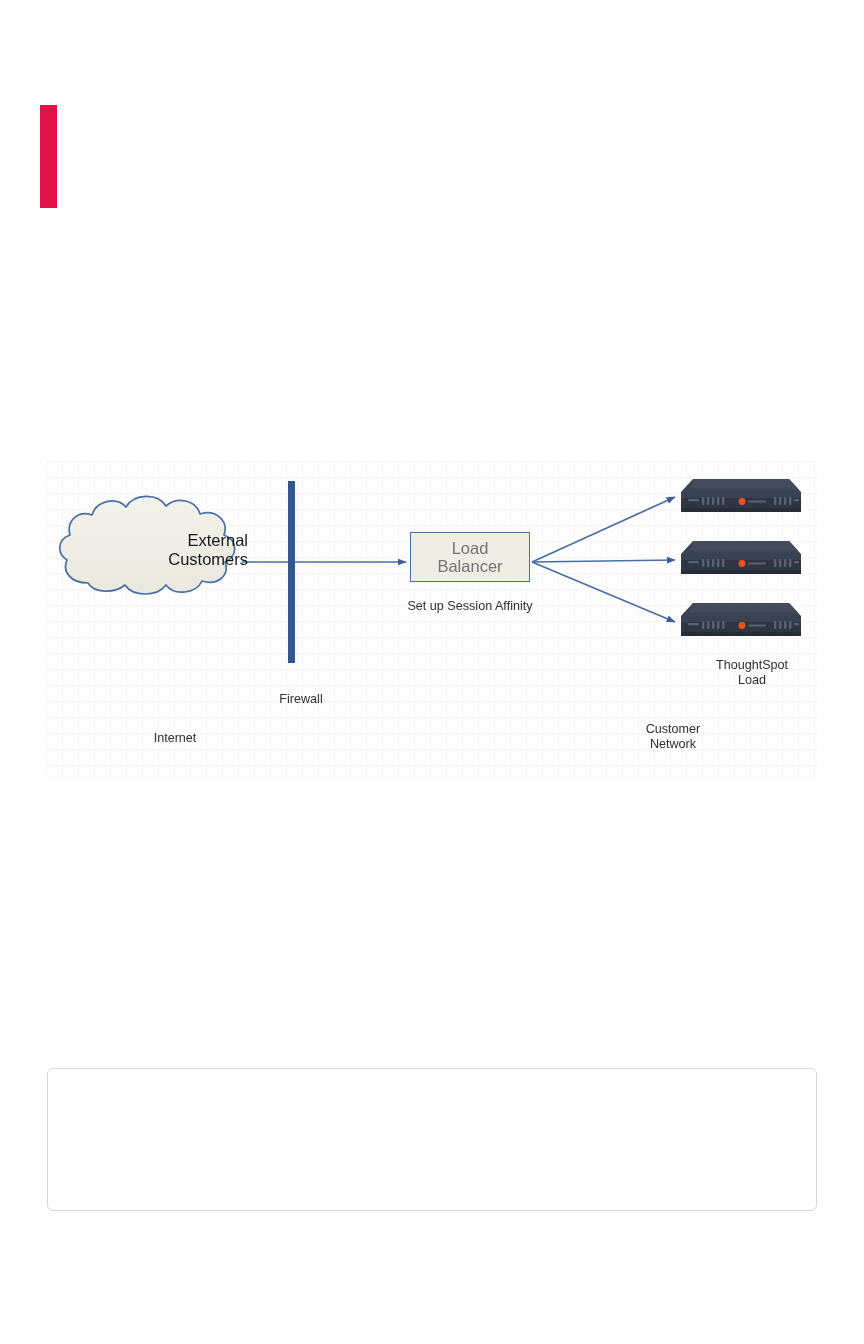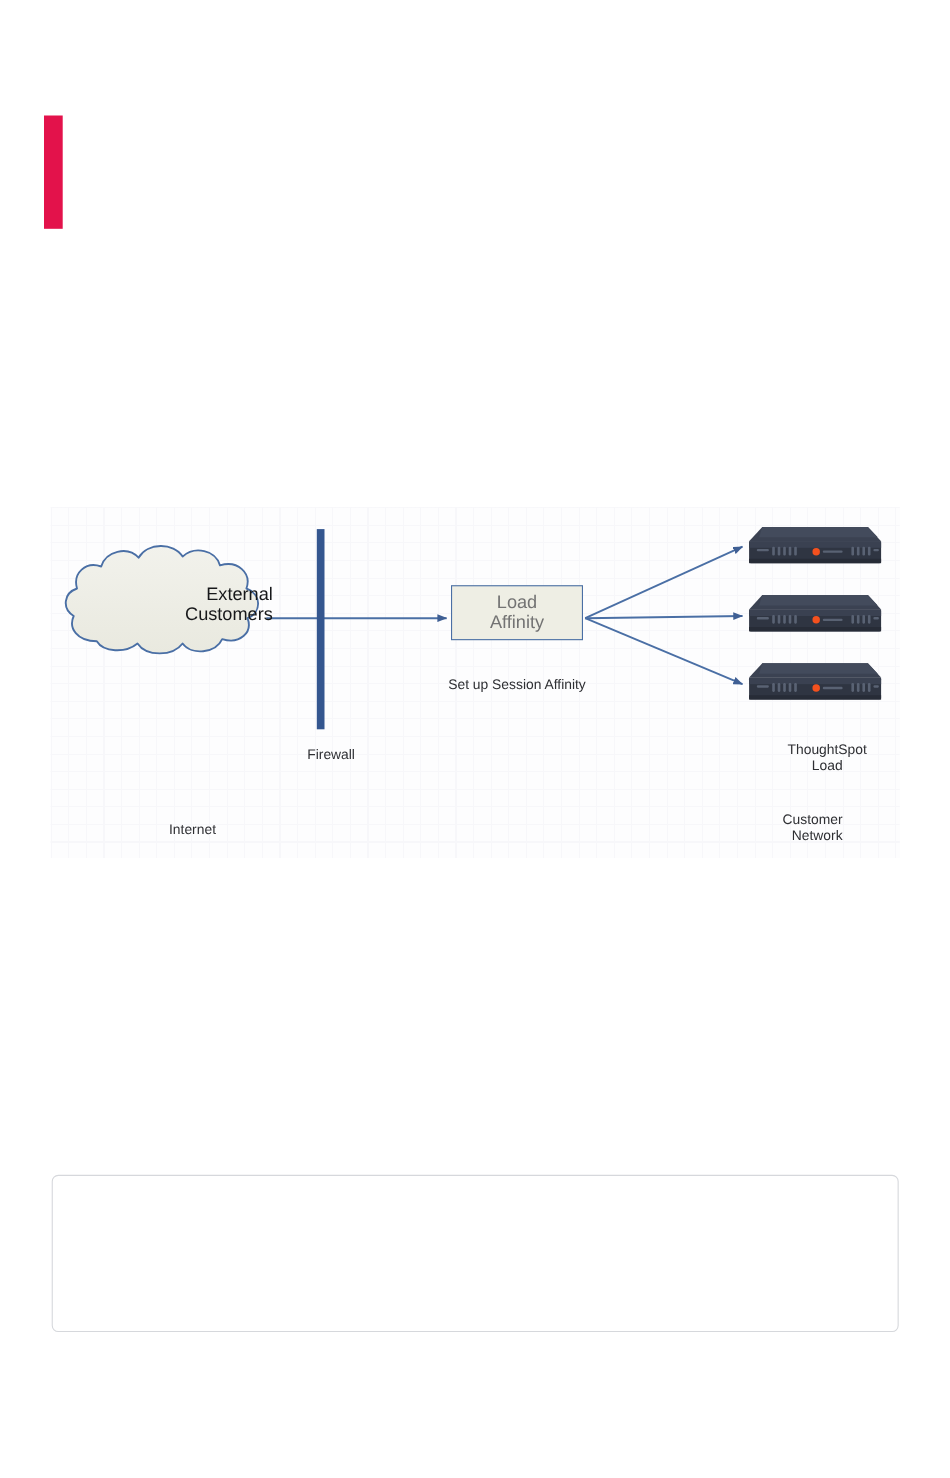--- a/index.html
+++ b/index.html
@@ -66,27 +66,26 @@
     color: #737373;
   }
 
   
   .dlabel {
     position: absolute;
     color: #2e2f33;
     text-align: center;
     line-height: 1.22;
     white-space: pre-line;
-    margin-top: 16px;
   }
   #session-affinity-label { left: 316px; top: 138px; width: 216px; font-size: 12.6px; }
-  #firewall-label         { left: 200px; top: 202px; width: 110px; font-size: 12.6px; }
+  #firewall-label         { left: 200px; top: 231px; width: 110px; font-size: 12.6px; }
   #internet-label         { left:  56px; top: 270px; width: 146px; font-size: 12.6px; }
   #nodes-label            { left: 612px; top: 197px; width: 188px; font-size: 12.6px; }
-  #customer-network-label { left: 534px; top: 261px; width: 186px; font-size: 12.6px; text-align: right; }
+  #customer-network-label { left: 534px; top: 261px; width: 186px; font-size: 12.6px; }
 
   
   #cloud-label {
     position: absolute;
     left: 22px;
     top: 70px;
     width: 180px;
     text-align: right;
     font-size: 16.5px;
     line-height: 1.15;
@@ -160,21 +159,21 @@
     <line x1="486" y1="101" x2="629" y2="99" stroke="#4a6fa5" stroke-width="1.7" marker-end="url(#arrowhead)"></line>
 
     <line x1="486" y1="101" x2="629" y2="161" stroke="#4a6fa5" stroke-width="1.7" marker-end="url(#arrowhead)"></line>
   </svg>
 
   <div id="cloud-label">External
 Customers</div>
 
   <div id="load-balancer">
     <span>Load</span>
-    <span>Affinity</span>
+    <span>Balancer</span>
   </div>
 
   <div class="dlabel" id="session-affinity-label">Set up Session Affinity</div>
 
   <div class="dlabel" id="firewall-label">Firewall</div>
 
   <div class="dlabel" id="internet-label">Internet</div>
 
   <div class="dlabel" id="nodes-label">ThoughtSpot
 Load</div>

